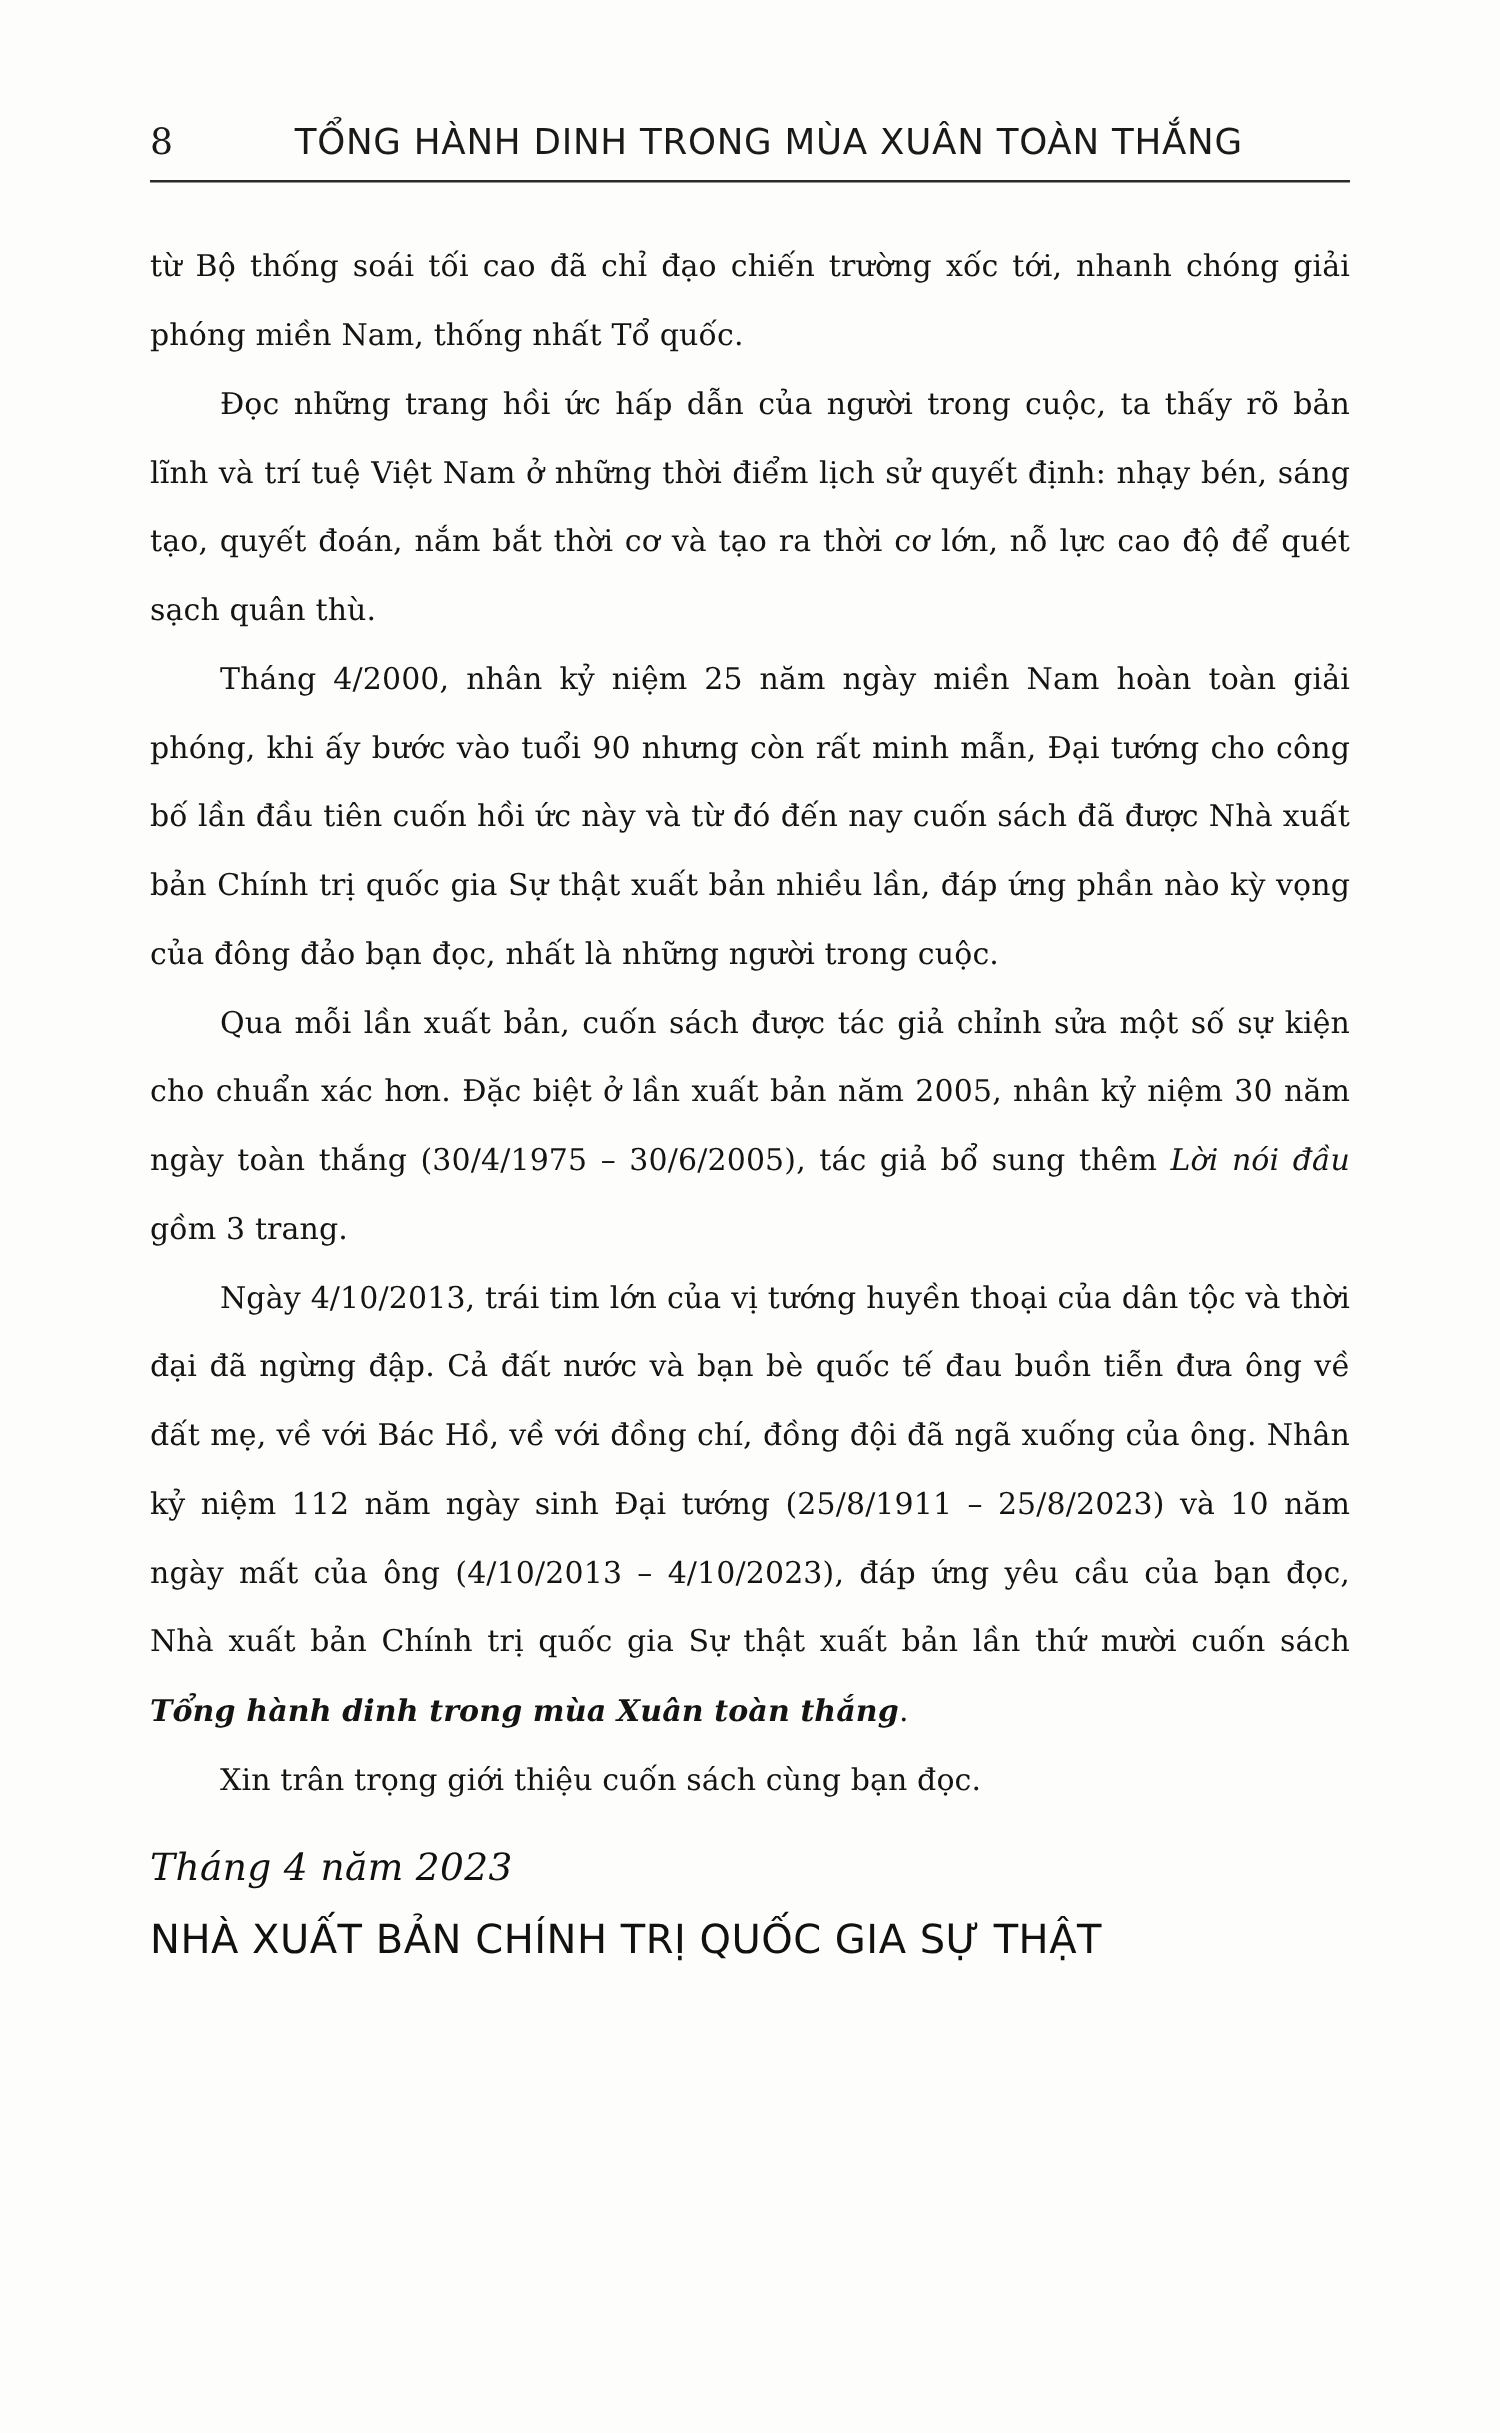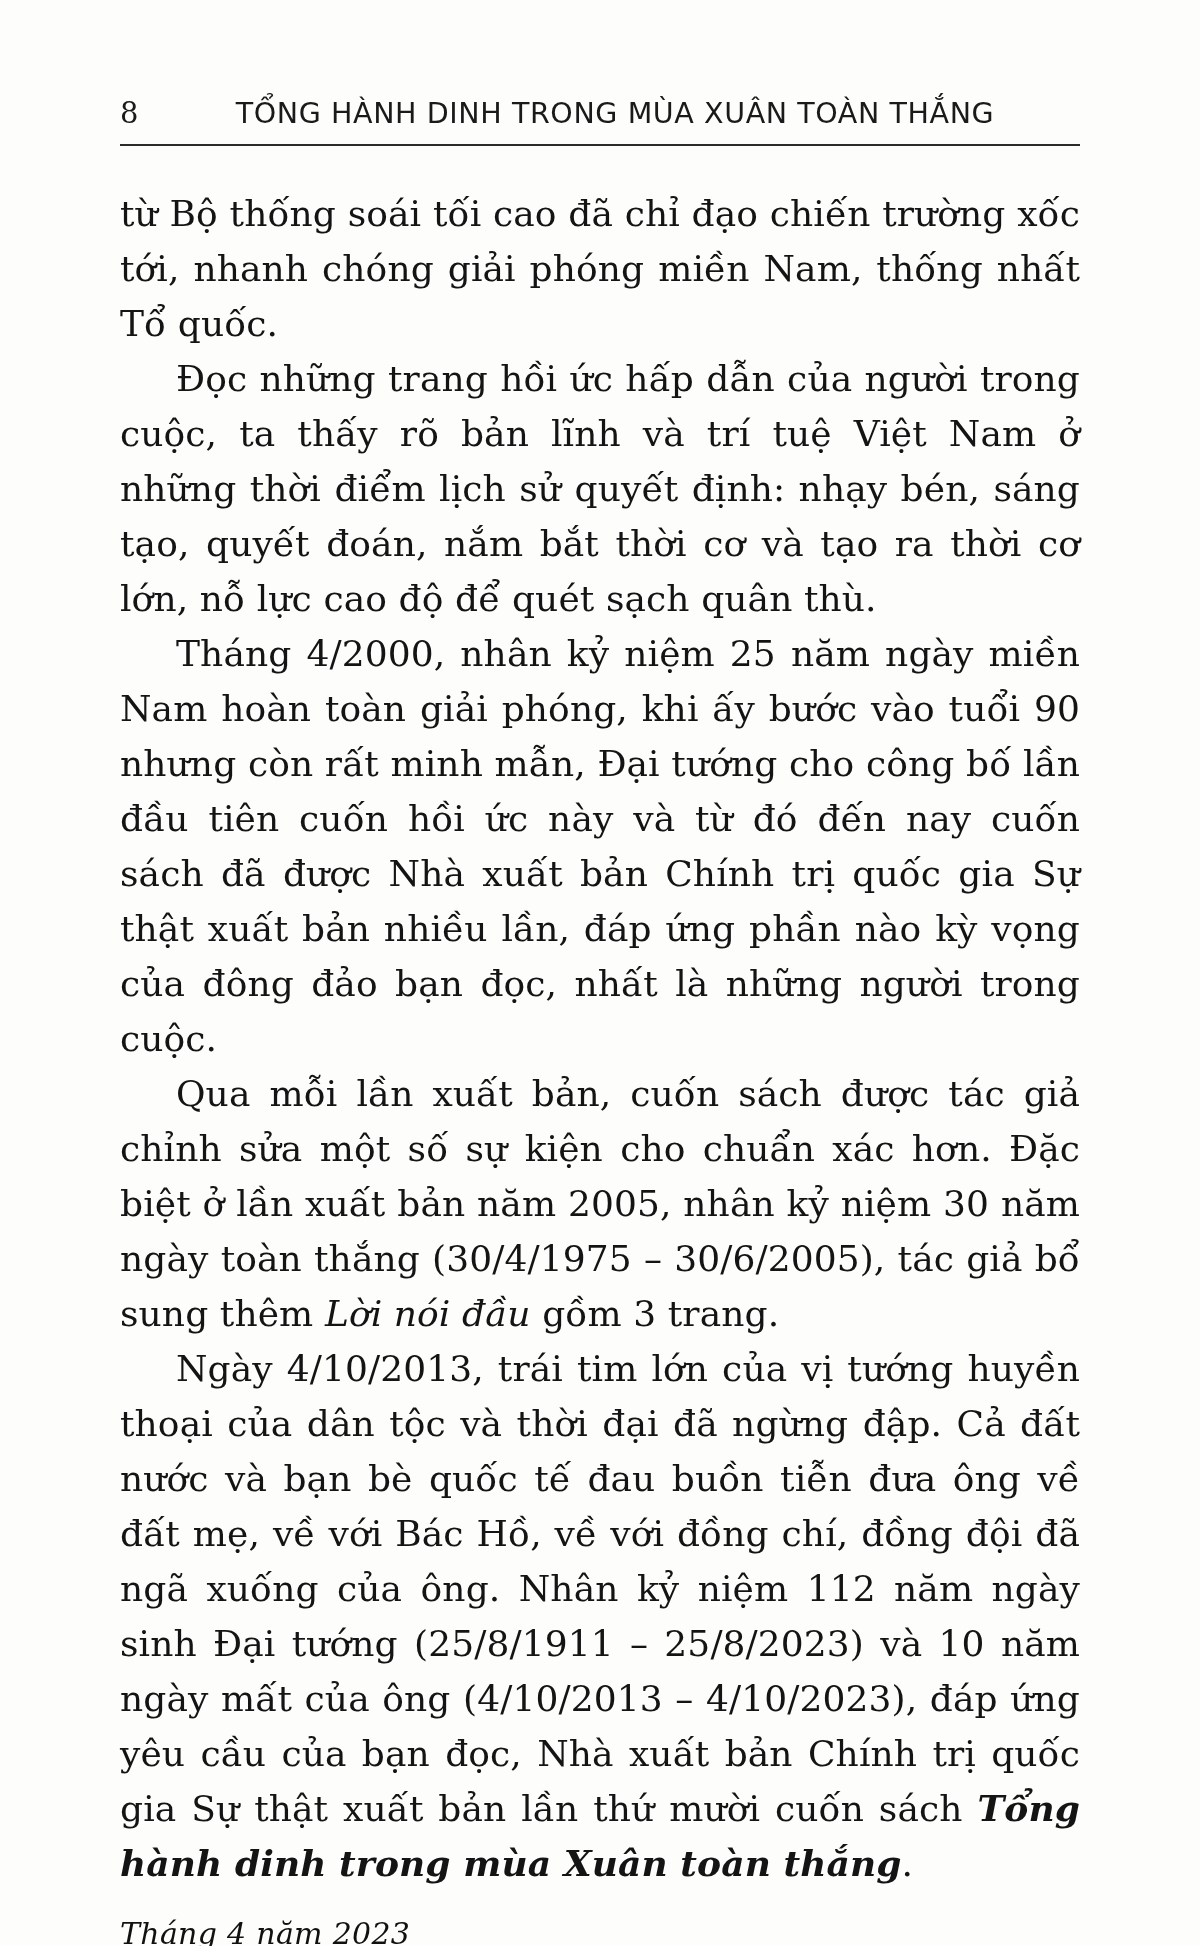--- a/index.html
+++ b/index.html
@@ -52,21 +52,21 @@
     white-space: nowrap;
   }
   .rule {
     margin-top: 14px;
     height: 2px;
     background: #2b2b2b;
     width: 960px;
   }
   .body-text {
     margin-top: 40px;
-    font-size: 36px;
+    font-size: 24px;
     line-height: 55px;
     text-align: justify;
     text-justify: inter-word;
     color: #141414;
     letter-spacing: 0.1px;
   }
   .body-text p {
     margin: 0;
     text-indent: 56px;
   }
@@ -86,21 +86,21 @@
     line-height: 54px;
   }
   .signoff .date {
     font-style: italic;
     display: block;
     letter-spacing: 0.3px;
   }
   .signoff .publisher {
     display: block;
     font-family: "DejaVu Sans", sans-serif;
-    font-size: 28px;
+    font-size: 32px;
     letter-spacing: 0.4px;
     margin-top: 2px;
   }
 </style>
 </head>
 <body>
 
 <div class="page">
   <div class="page-inner">
 
@@ -115,20 +115,21 @@
       <p class="noindent">từ Bộ thống soái tối cao đã chỉ đạo chiến trường xốc tới, nhanh chóng giải phóng miền Nam, thống nhất Tổ quốc.</p>
 
       <p>Đọc những trang hồi ức hấp dẫn của người trong cuộc, ta thấy rõ bản lĩnh và trí tuệ Việt Nam ở những thời điểm lịch sử quyết định: nhạy bén, sáng tạo, quyết đoán, nắm bắt thời cơ và tạo ra thời cơ lớn, nỗ lực cao độ để quét sạch quân thù.</p>
 
       <p>Tháng 4/2000, nhân kỷ niệm 25 năm ngày miền Nam hoàn toàn giải phóng, khi ấy bước vào tuổi 90 nhưng còn rất minh mẫn, Đại tướng cho công bố lần đầu tiên cuốn hồi ức này và từ đó đến nay cuốn sách đã được Nhà xuất bản Chính trị quốc gia Sự thật xuất bản nhiều lần, đáp ứng phần nào kỳ vọng của đông đảo bạn đọc, nhất là những người trong cuộc.</p>
 
       <p><span>Qua mỗi lần xuất bản, cuốn sách được tác giả chỉnh sửa một số sự kiện cho chuẩn xác hơn. Đặc biệt ở lần xuất bản năm 2005, nhân kỷ niệm 30 năm ngày toàn thắng (30/4/1975 – 30/6/2005), tác giả bổ sung thêm </span><span class="ital">Lời nói đầu</span><span> gồm 3 trang.</span></p>
 
       <p><span>Ngày 4/10/2013, trái tim lớn của vị tướng huyền thoại của dân tộc và thời đại đã ngừng đập. Cả đất nước và bạn bè quốc tế đau buồn tiễn đưa ông về đất mẹ, về với Bác Hồ, về với đồng chí, đồng đội đã ngã xuống của ông. Nhân kỷ niệm 112 năm ngày sinh Đại tướng (25/8/1911 – 25/8/2023) và 10 năm ngày mất của ông (4/10/2013 – 4/10/2023), đáp ứng yêu cầu của bạn đọc, Nhà xuất bản Chính trị quốc gia Sự thật xuất bản lần thứ mười cuốn sách </span><span class="boldital">Tổng hành dinh trong mùa Xuân toàn thắng</span><span>.</span></p>
 
+      <p>Xin trân trọng giới thiệu cuốn sách cùng bạn đọc.</p>
     </div>
 
     <div class="signoff">
       <span class="date">Tháng 4 năm 2023</span>
       <span class="publisher">NHÀ XUẤT BẢN CHÍNH TRỊ QUỐC GIA SỰ THẬT</span>
     </div>
 
   </div>
 </div>
 

